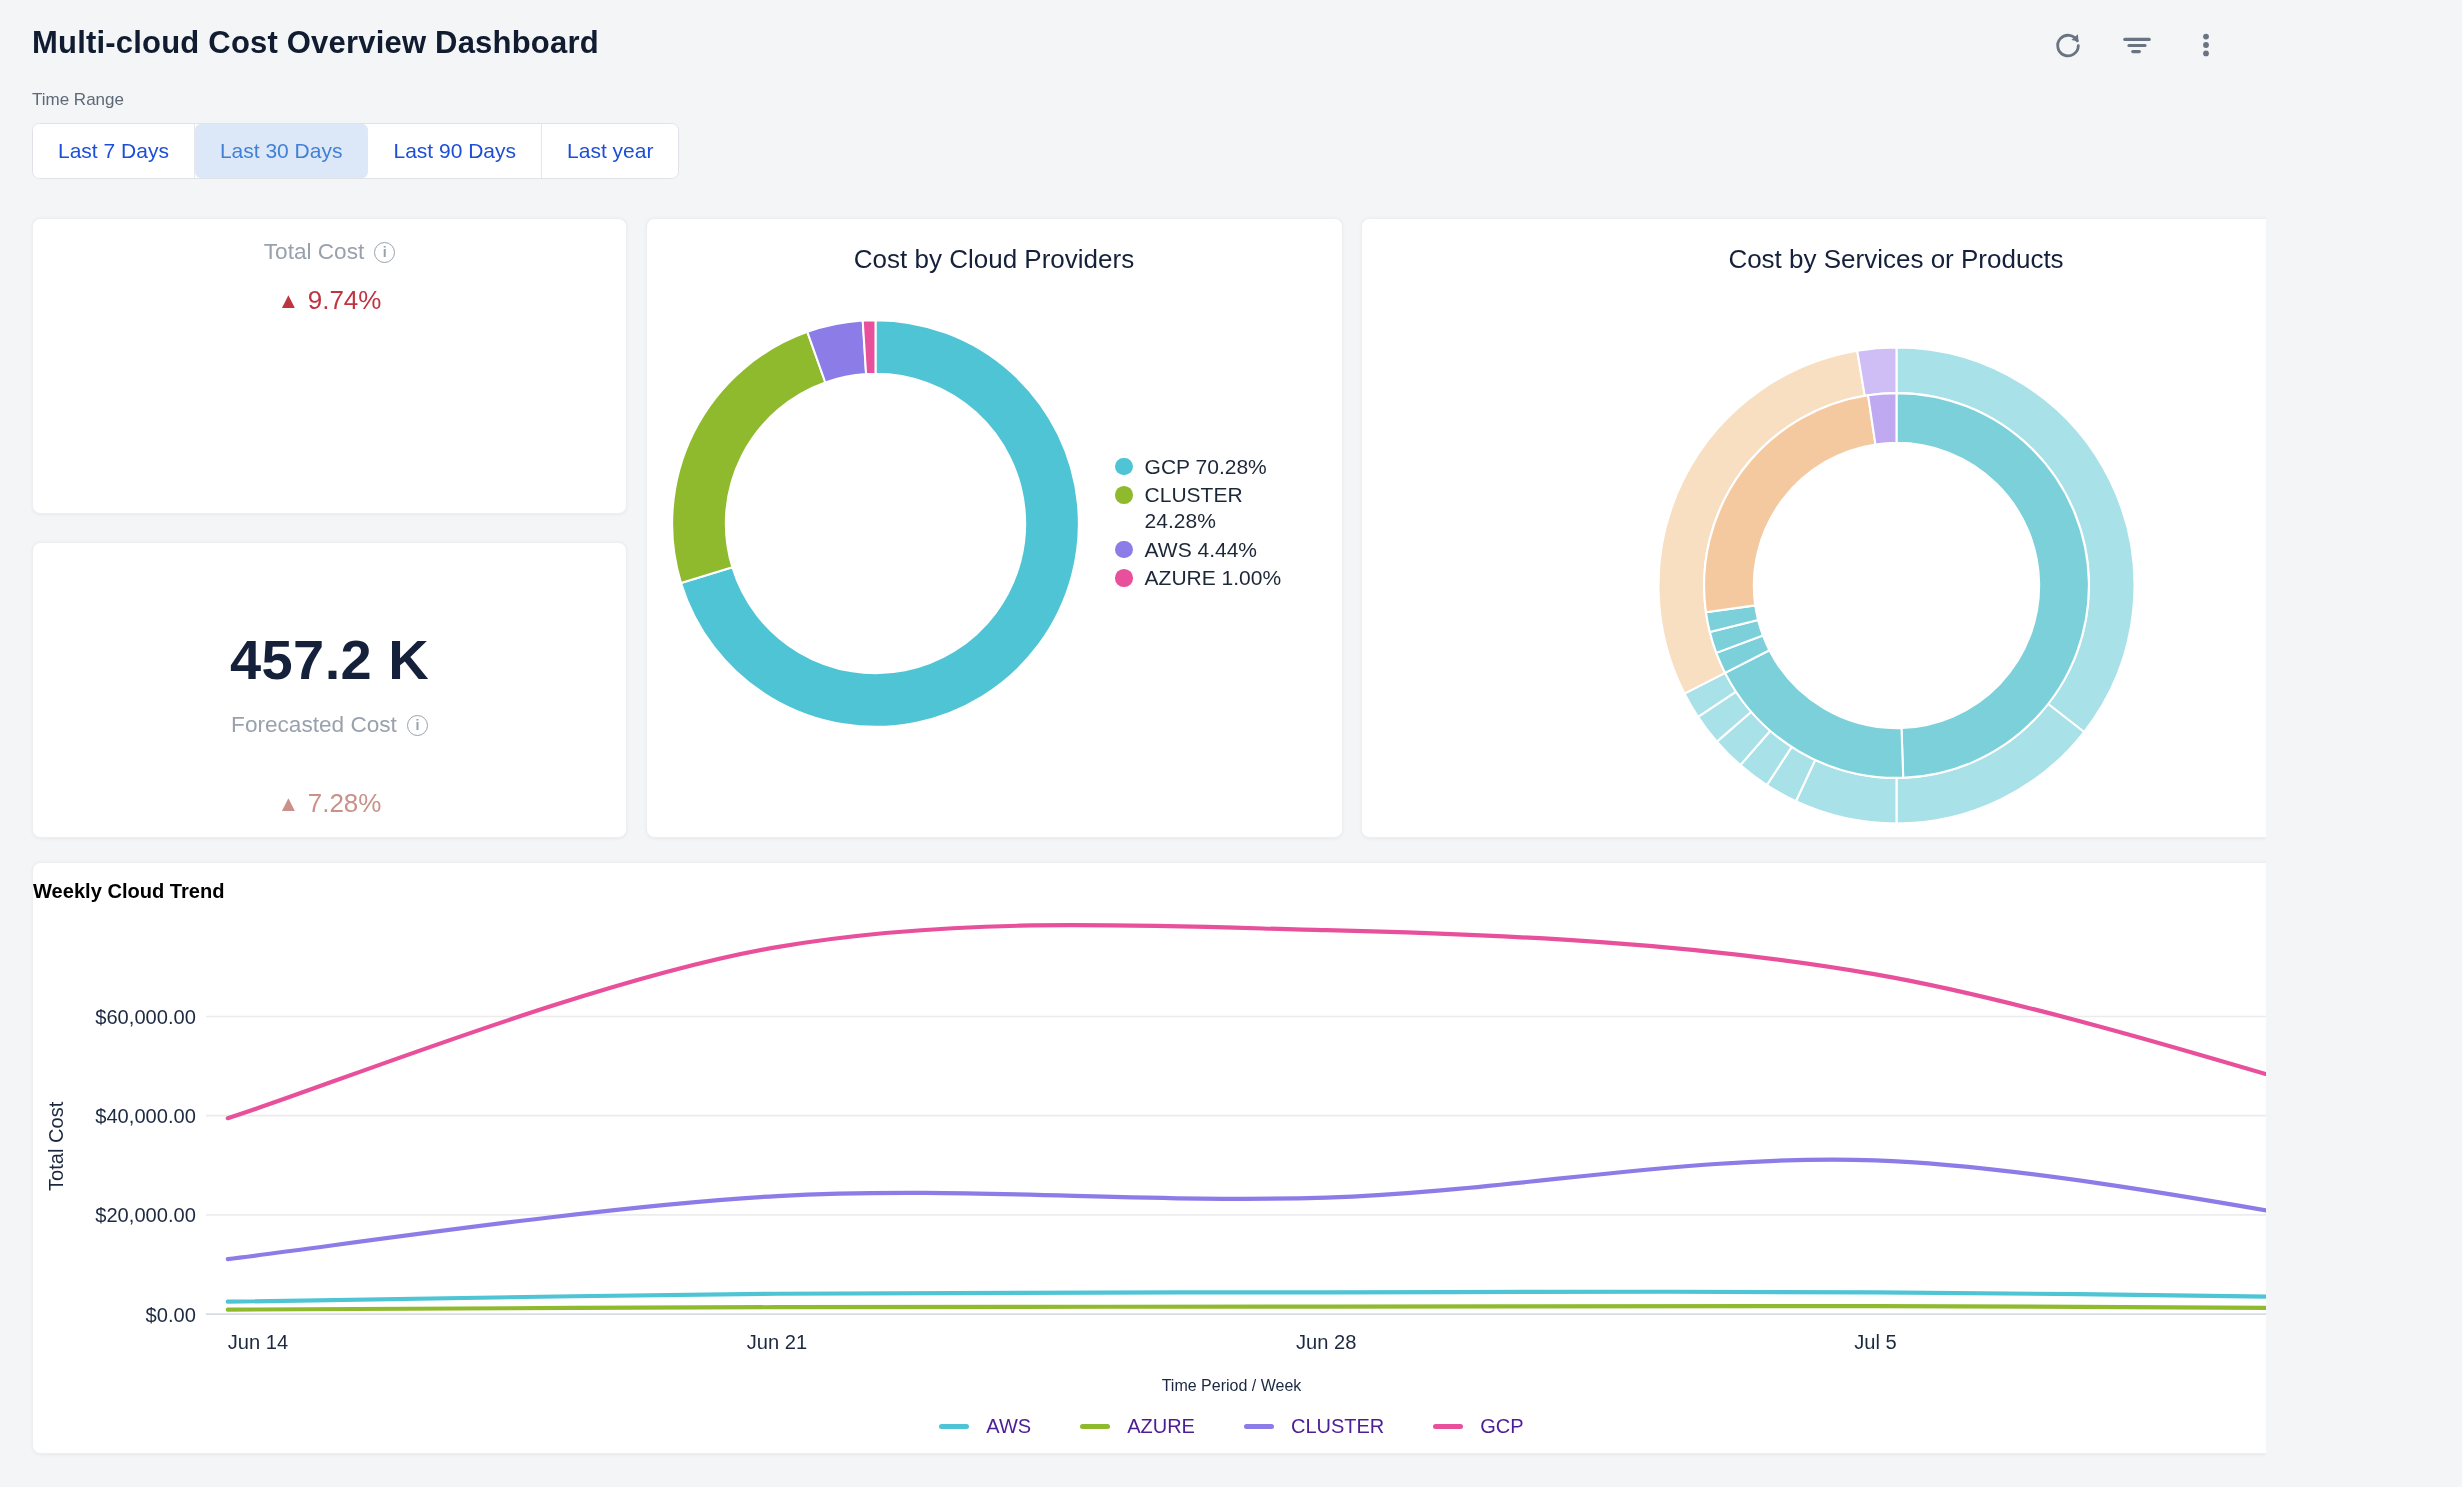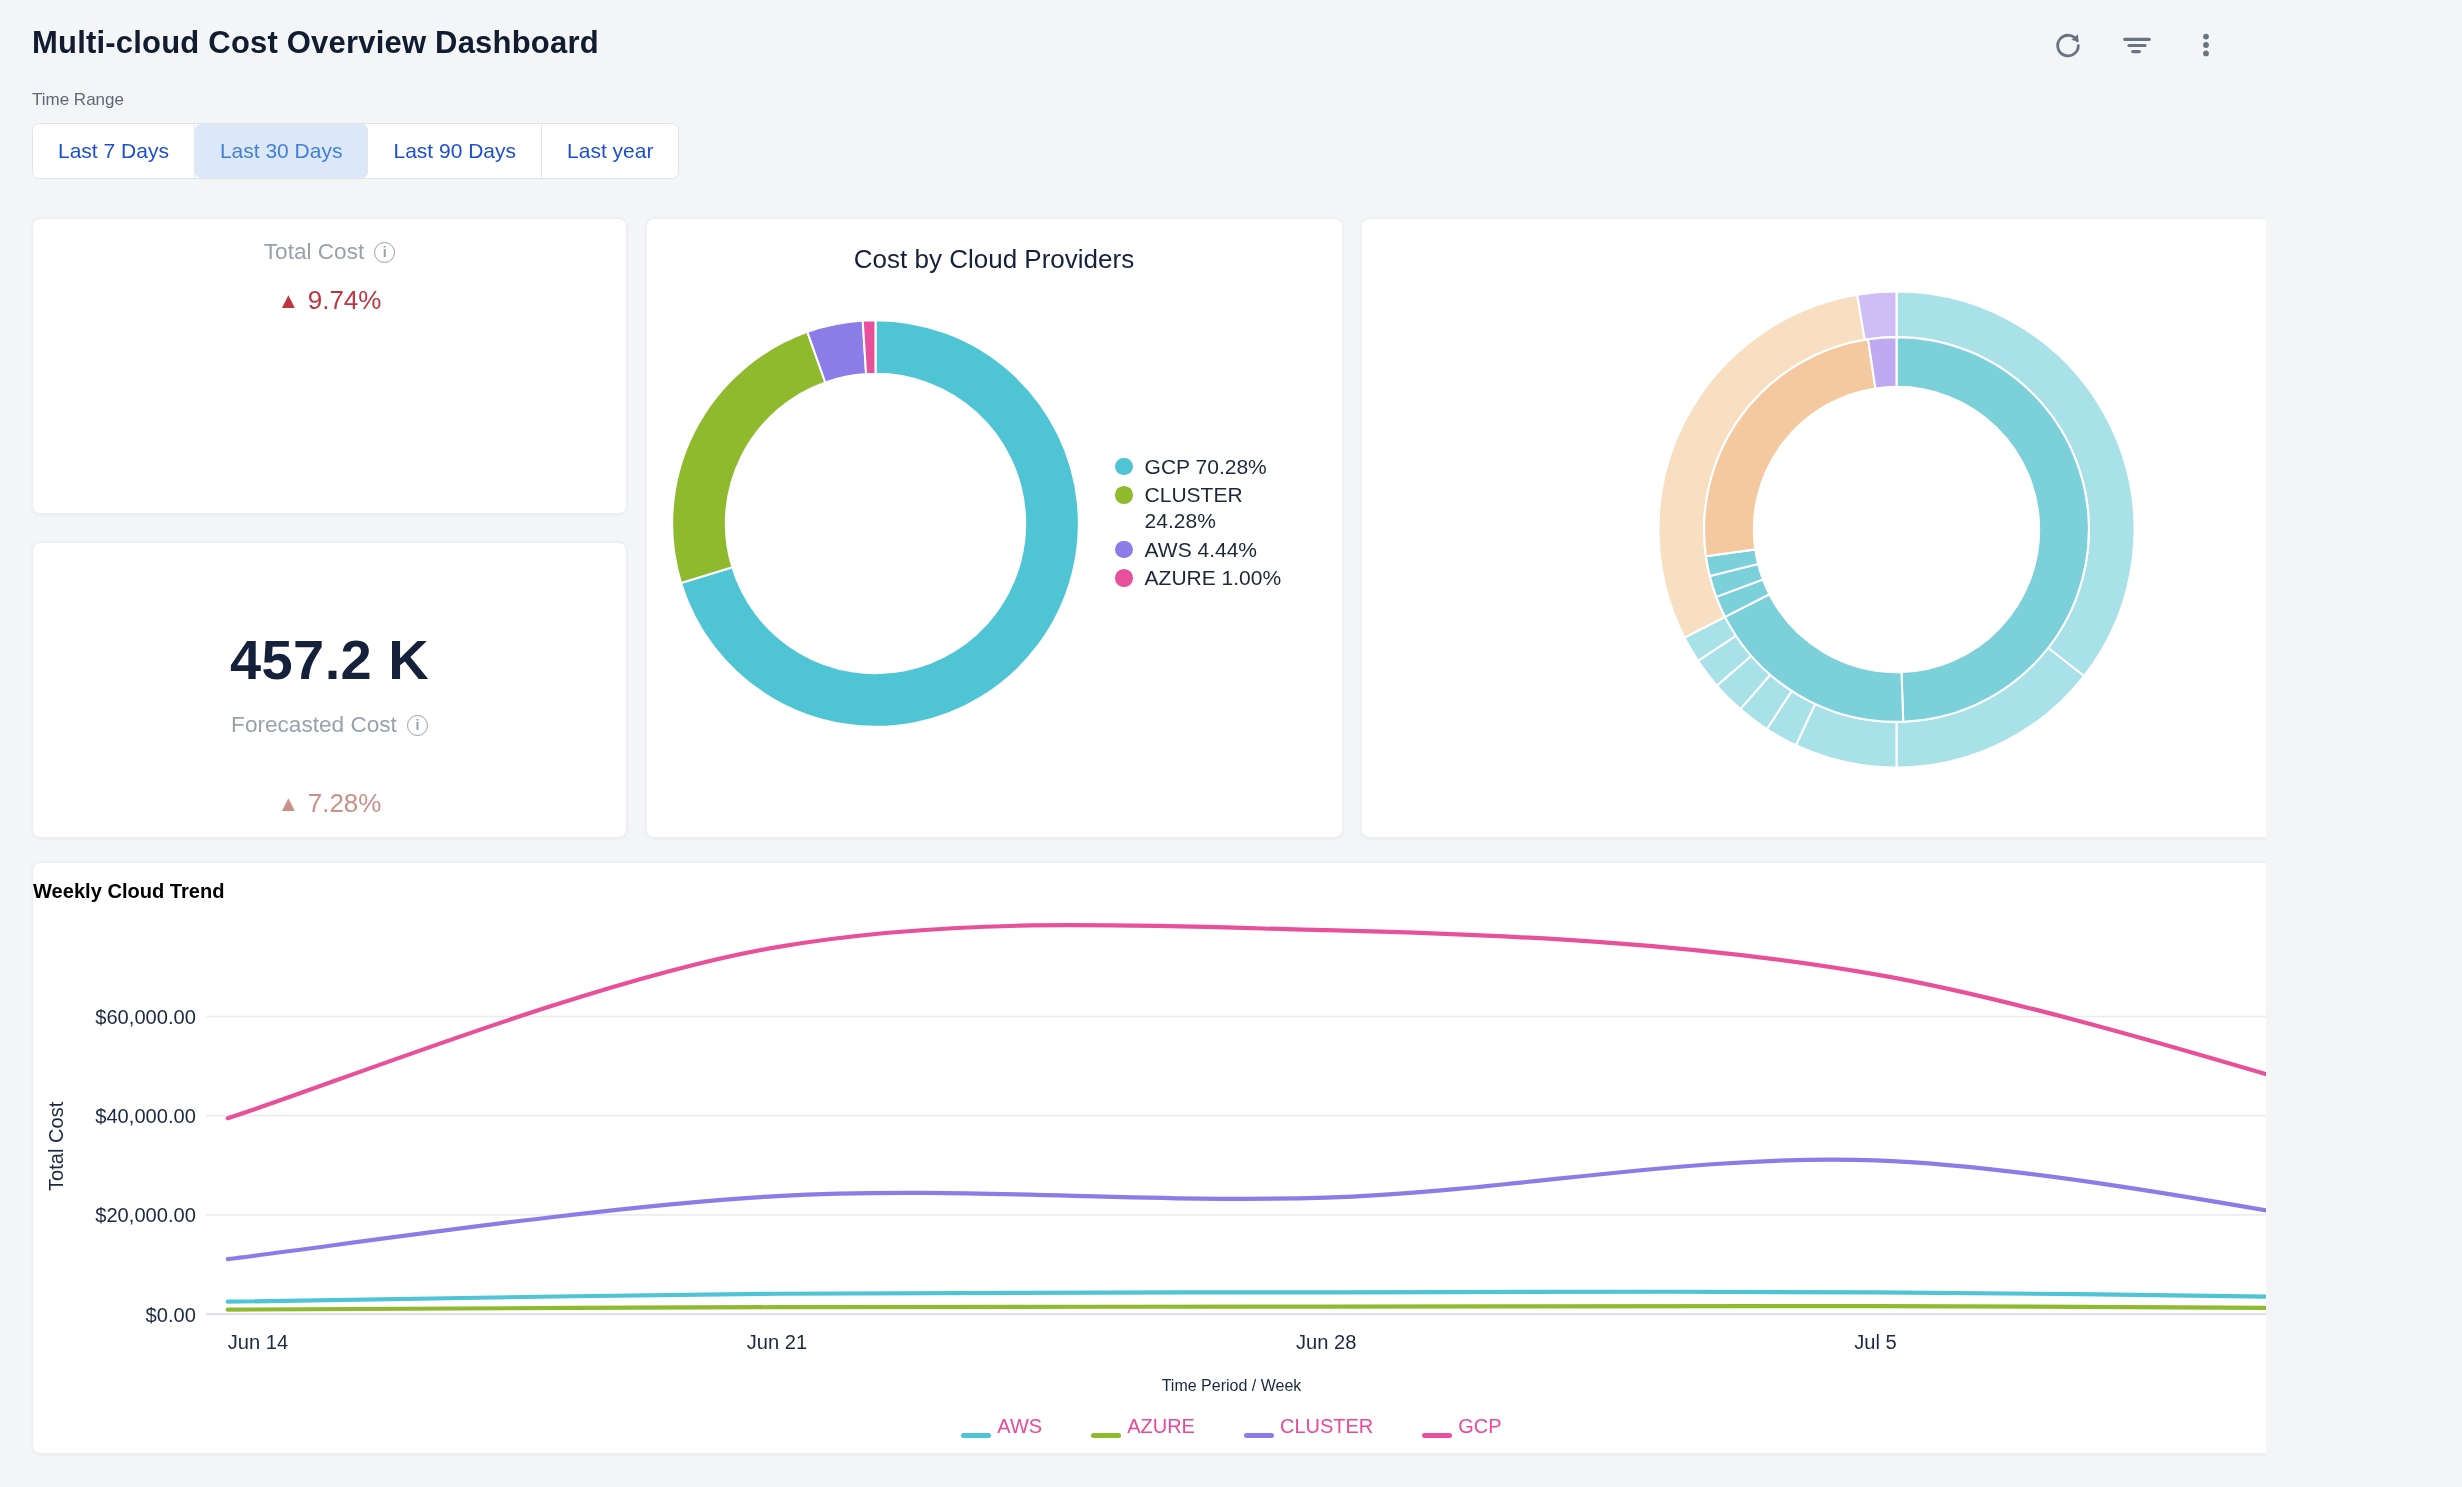--- a/index.html
+++ b/index.html
@@ -39,21 +39,21 @@
   .donut-legend{width:172px;margin-left:28.5px;margin-top:139px;}
   .dl-item{display:flex;gap:12px;margin:2.5px 0;font-size:21px;line-height:26px;color:#1c2737;cursor:pointer;}
   .dl-dot{width:17.6px;height:17.6px;border-radius:50%;flex:none;margin-top:4.2px;}
 
   #sunburst{display:block;margin:70px auto 0 auto;}
 
   .line-card{grid-column:1 / -1;height:592px;margin-top:5.9px;}
   #linechart{display:block;margin:3.4px auto 0 auto;}
   .x-title{text-align:center;font-size:16px;color:#1b2840;margin-top:0px;}
   .line-legend{display:flex;justify-content:center;align-items:center;gap:49px;margin-top:20px;}
-  .ll-item{display:flex;align-items:flex-end;gap:6px;font-size:20px;color:#ec4899;cursor:pointer;}
+  .ll-item{display:flex;align-items:center;gap:17px;font-size:20px;color:#4c1d95;cursor:pointer;}
   .ll-swatch{width:30px;height:5px;border-radius:2.5px;}
 
   .grid-line{stroke:#ececef;stroke-width:2;}
   .axis-line{stroke:#d6dbe8;stroke-width:2;}
   .tick-text{fill:#1c2941;font-size:24px;font-family:"Liberation Sans","DejaVu Sans",sans-serif;}
   .axis-title{fill:#1b2840;font-size:24px;font-family:"Liberation Sans","DejaVu Sans",sans-serif;}
 </style>
 </head>
 <body>
 
@@ -148,20 +148,21 @@
             </div>
             <div class="dl-item">
               <span class="dl-dot" style="background: rgb(232, 80, 156);"></span>
               <span>AZURE 1.00%</span>
             </div>
           </div>
       </div>
     </section>
 
     <section class="card chart-card">
+      <h2>Cost by Services or Products</h2>
       <svg id="sunburst" width="481" height="481" viewBox="0 0 580 580">
           <path d="M290 3A287 287 0 0 1 516.1590862851292 466.6948434184639L472.8184948367595 432.83346227555273A232 232 0 0 0 290 58Z" fill="#a9e1e8" stroke="#ffffff" stroke-width="2.5" stroke-linejoin="round"></path>
           <path d="M516.1590862851292 466.6948434184639A287 287 0 0 1 290 577L290 522A232 232 0 0 0 472.8184948367595 432.83346227555273Z" fill="#a9e1e8" stroke="#ffffff" stroke-width="2.5" stroke-linejoin="round"></path>
           <path d="M290 577A287 287 0 0 1 168.70855888041928 550.1103348795186L191.95256327615778 500.2634065925028A232 232 0 0 0 290 522Z" fill="#a9e1e8" stroke="#ffffff" stroke-width="2.5" stroke-linejoin="round"></path>
           <path d="M168.70855888041928 550.1103348795186A287 287 0 0 1 133.6885969506872 530.6984530003367L163.64374387651372 484.57157176333834A232 232 0 0 0 191.95256327615778 500.2634065925028Z" fill="#a9e1e8" stroke="#ffffff" stroke-width="2.5" stroke-linejoin="round"></path>
           <path d="M133.6885969506872 530.6984530003367A287 287 0 0 1 101.71105867972435 506.6016495239355L137.79430527420226 465.09262261168305A232 232 0 0 0 163.64374387651372 484.57157176333834Z" fill="#a9e1e8" stroke="#ffffff" stroke-width="2.5" stroke-linejoin="round"></path>
           <path d="M101.71105867972435 506.6016495239355A287 287 0 0 1 73.39835047606442 478.2889413202756L114.90737738831689 442.2056947257977A232 232 0 0 0 137.79430527420226 465.09262261168305Z" fill="#a9e1e8" stroke="#ffffff" stroke-width="2.5" stroke-linejoin="round"></path>
           <path d="M73.39835047606442 478.2889413202756A287 287 0 0 1 50.674769066722746 448.4059147845607L96.538489280417 418.0493805923975A232 232 0 0 0 114.90737738831689 442.2056947257977Z" fill="#a9e1e8" stroke="#ffffff" stroke-width="2.5" stroke-linejoin="round"></path>
           <path d="M50.674769066722746 448.4059147845607A287 287 0 0 1 34.28112755793845 420.29527342524995L83.28648638829867 395.32579593957485A232 232 0 0 0 96.538489280417 418.0493805923975Z" fill="#a9e1e8" stroke="#ffffff" stroke-width="2.5" stroke-linejoin="round"></path>
           <path d="M34.28112755793845 420.29527342524995A287 287 0 0 1 242.63133711798537 6.9360323588146L251.70895544032265 61.181740443362344A232 232 0 0 0 83.28648638829867 395.32579593957485Z" fill="#f8dfc2" stroke="#ffffff" stroke-width="2.5" stroke-linejoin="round"></path>

